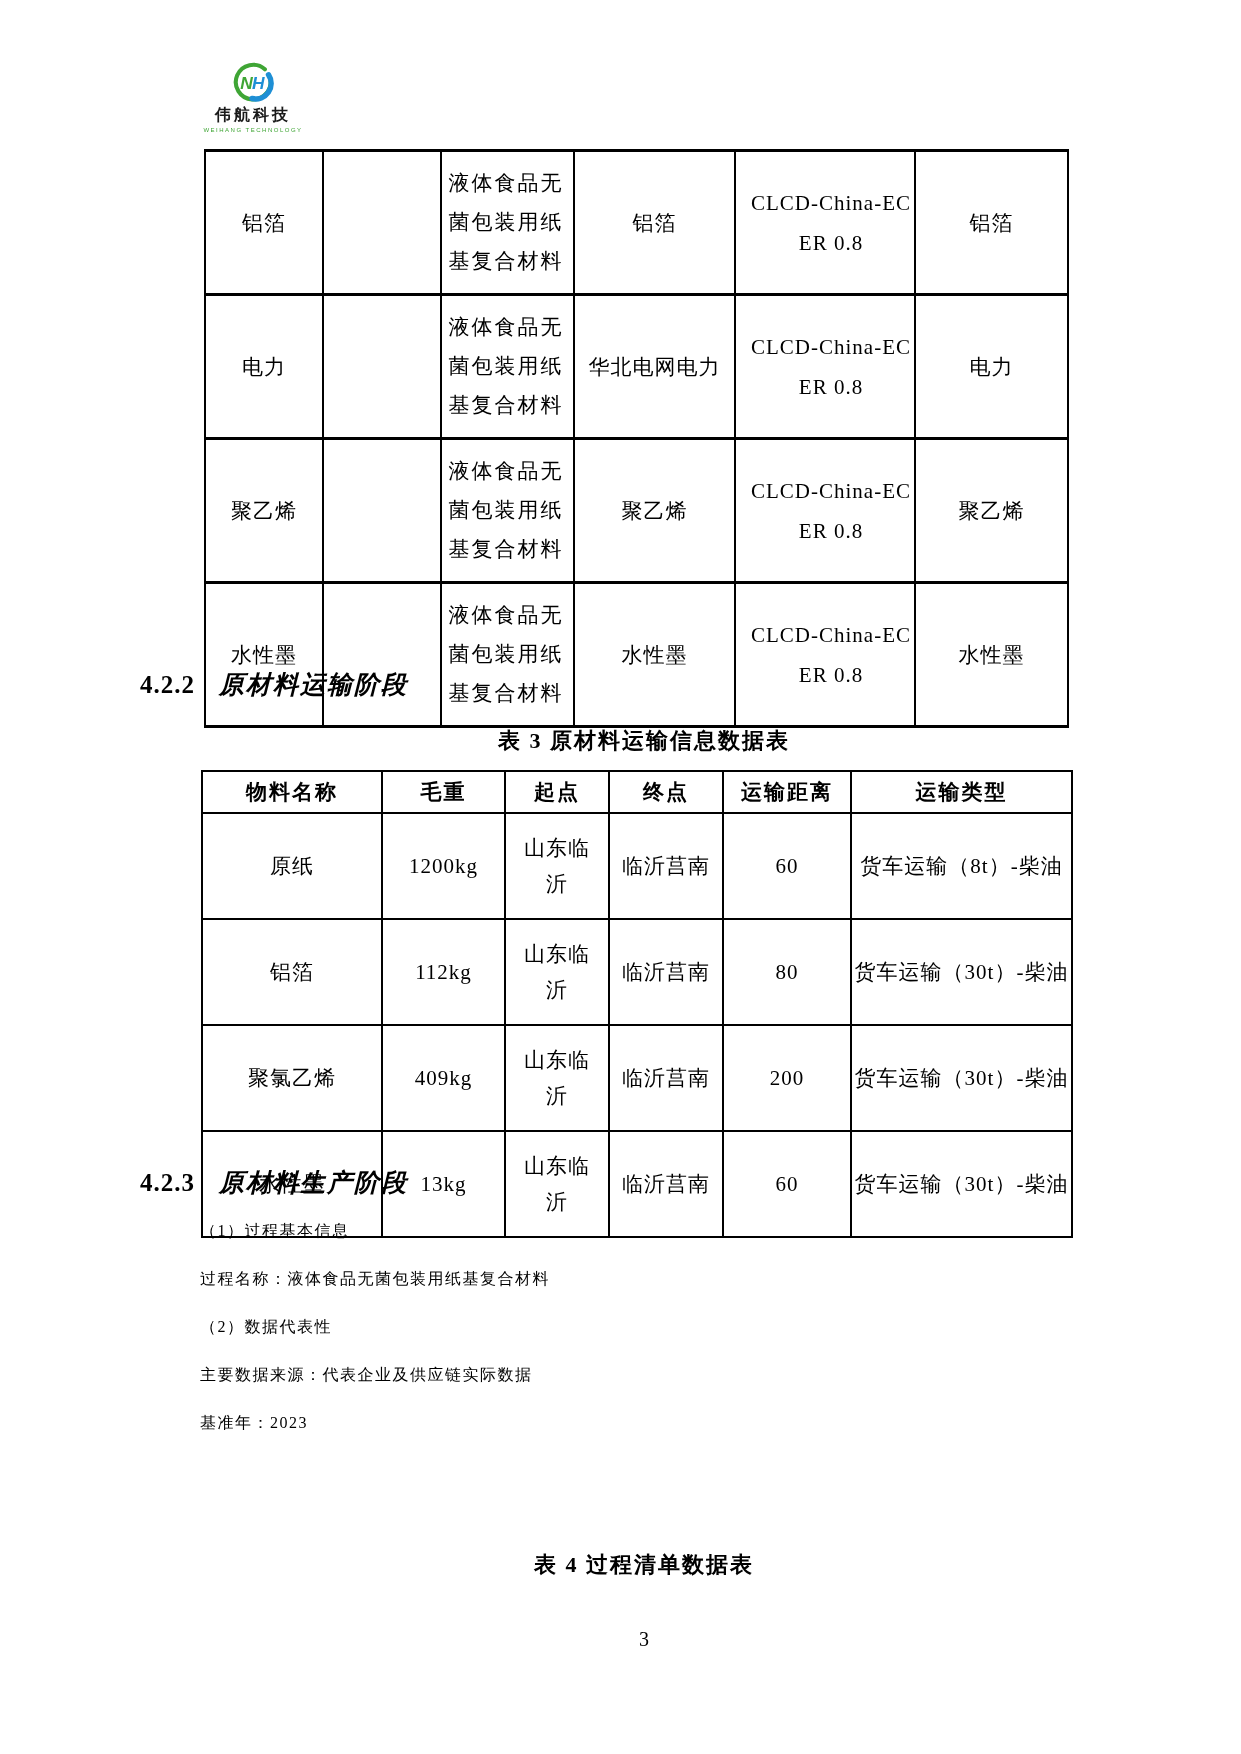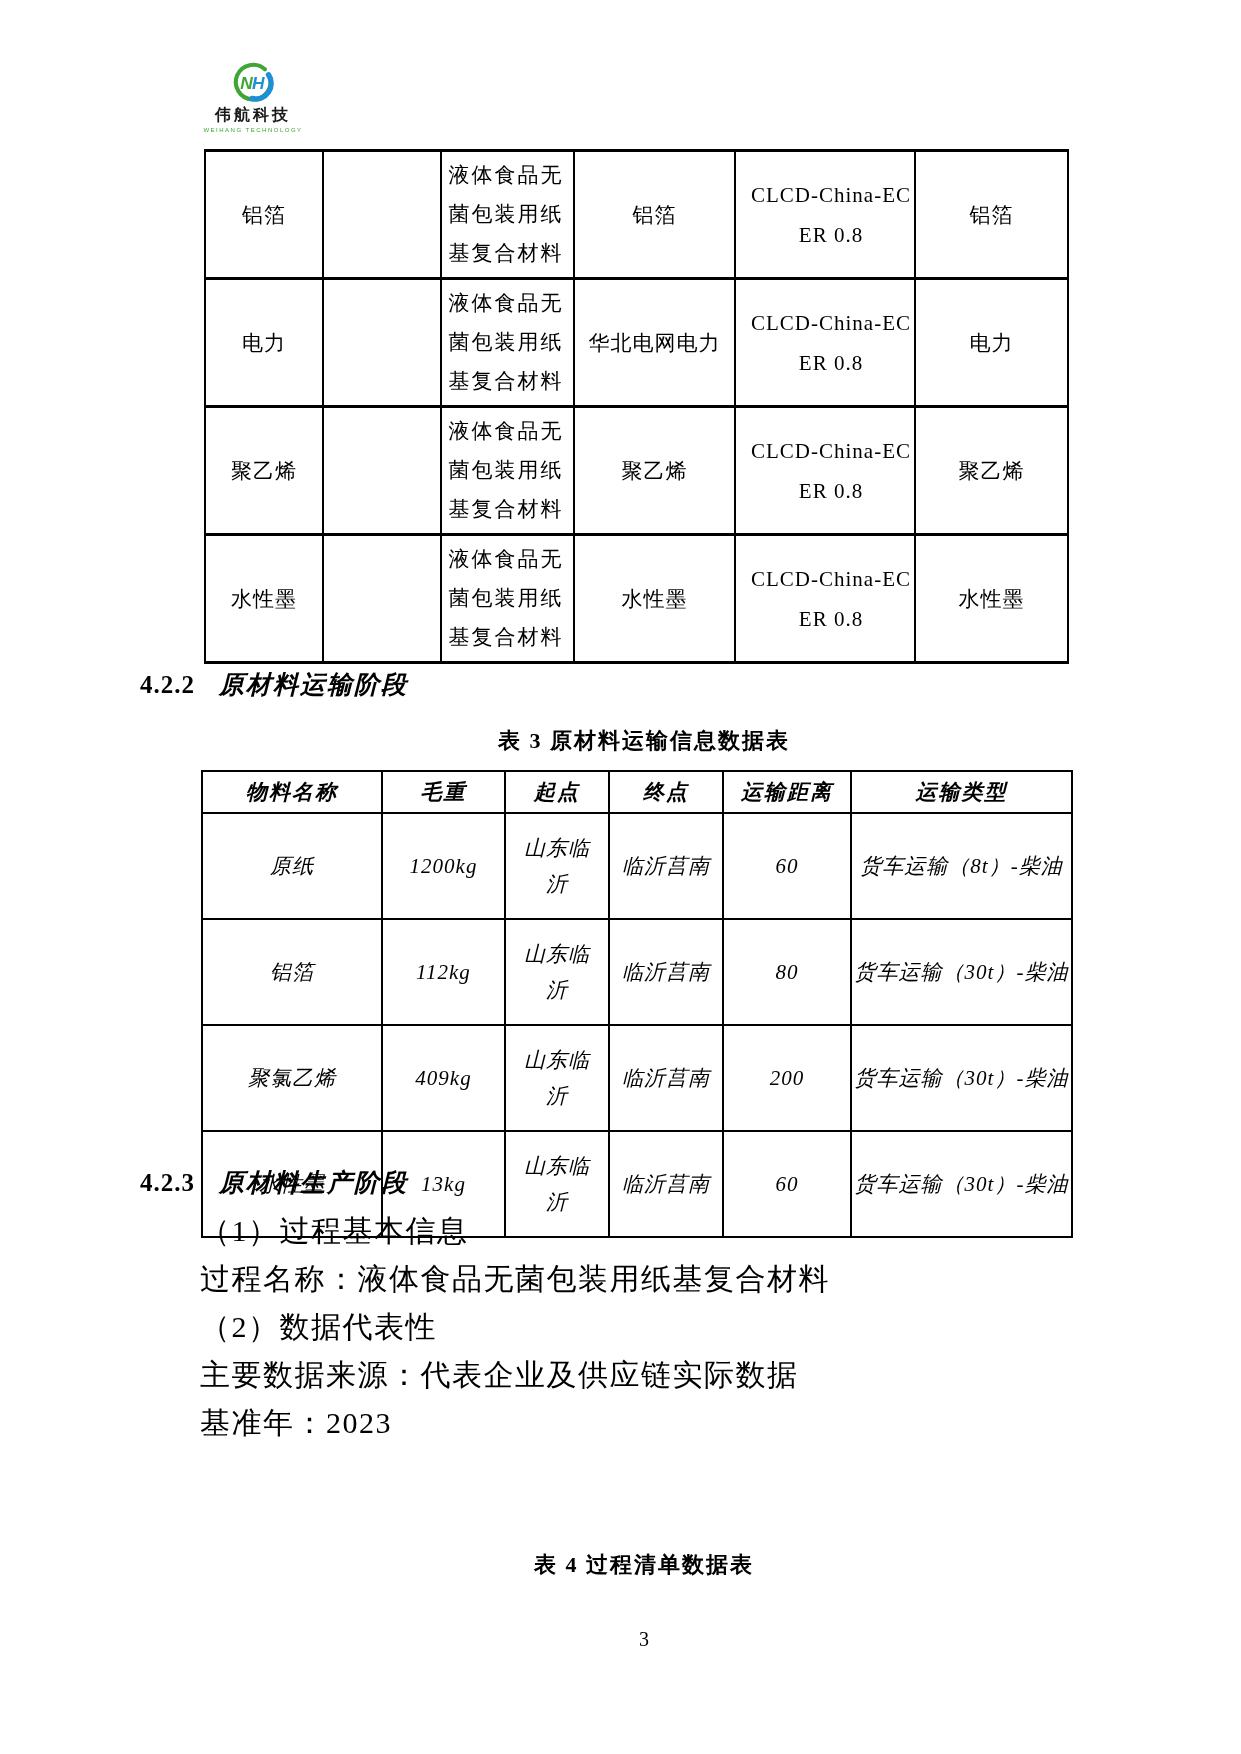--- a/index.html
+++ b/index.html
@@ -18,35 +18,35 @@
   .logo-cn{font-weight:bold;font-size:16px;letter-spacing:3px;color:#1a1a1a;
     font-family:"Liberation Sans","DejaVu Sans",sans-serif;margin-top:1px;}
   .logo-en{font-size:6px;letter-spacing:1.5px;color:#3fa535;
     font-family:"Liberation Sans","DejaVu Sans",sans-serif;margin-top:1px;}
   
   table{border-collapse:collapse;table-layout:fixed;}
   td,th{border:2px solid #000;text-align:center;vertical-align:middle;
     font-size:21px;letter-spacing:1px;padding:0;overflow:hidden;}
   #table1{position:absolute;left:204px;top:149px;width:863px;}
   #table1 td{border-top-width:3px;border-bottom-width:3px;height:125px;}
-  .product-wrap{width:118px;margin:4px auto;text-align:left;
+  .product-wrap{width:118px;margin:12px auto;text-align:left;
     letter-spacing:2px;line-height:39px;}
   .db-cell div{line-height:40px;margin-left:12px;}
-  #table2{position:absolute;left:201px;top:770px;width:870px;font-style:italic;}
+  #table2{position:absolute;left:201px;top:770px;width:870px;}
   #table2 th{height:40px;font-weight:bold;letter-spacing:2px;}
   #table2 td{height:82px;}
   .origin-wrap{width:72px;margin:16px auto;text-align:center;line-height:36px;}
   
   .sec-heading{position:absolute;left:140px;font-weight:bold;font-size:25px;
     letter-spacing:1px;}
   .sec-heading .sec-title{margin-left:24px;letter-spacing:2px;font-style:italic;}
   .tbl-caption{position:absolute;left:204px;width:880px;text-align:center;
     font-weight:bold;font-size:22px;letter-spacing:2px;}
   .paras{position:absolute;left:200px;top:1216px;width:800px;}
-  .paras p{margin:0 0 19px 0;font-size:30px;line-height:29px;letter-spacing:1.5px;}
+  .paras p{margin:0 0 19px 0;font-size:16px;line-height:29px;letter-spacing:1.5px;}
   .page-number{position:absolute;left:204px;top:1628px;width:880px;
     text-align:center;font-size:20px;}
 </style>
 </head>
 <body>
 
 <div class="page">
 
   <div class="logo">
     <svg width="42" height="42" viewBox="0 0 46 46">

